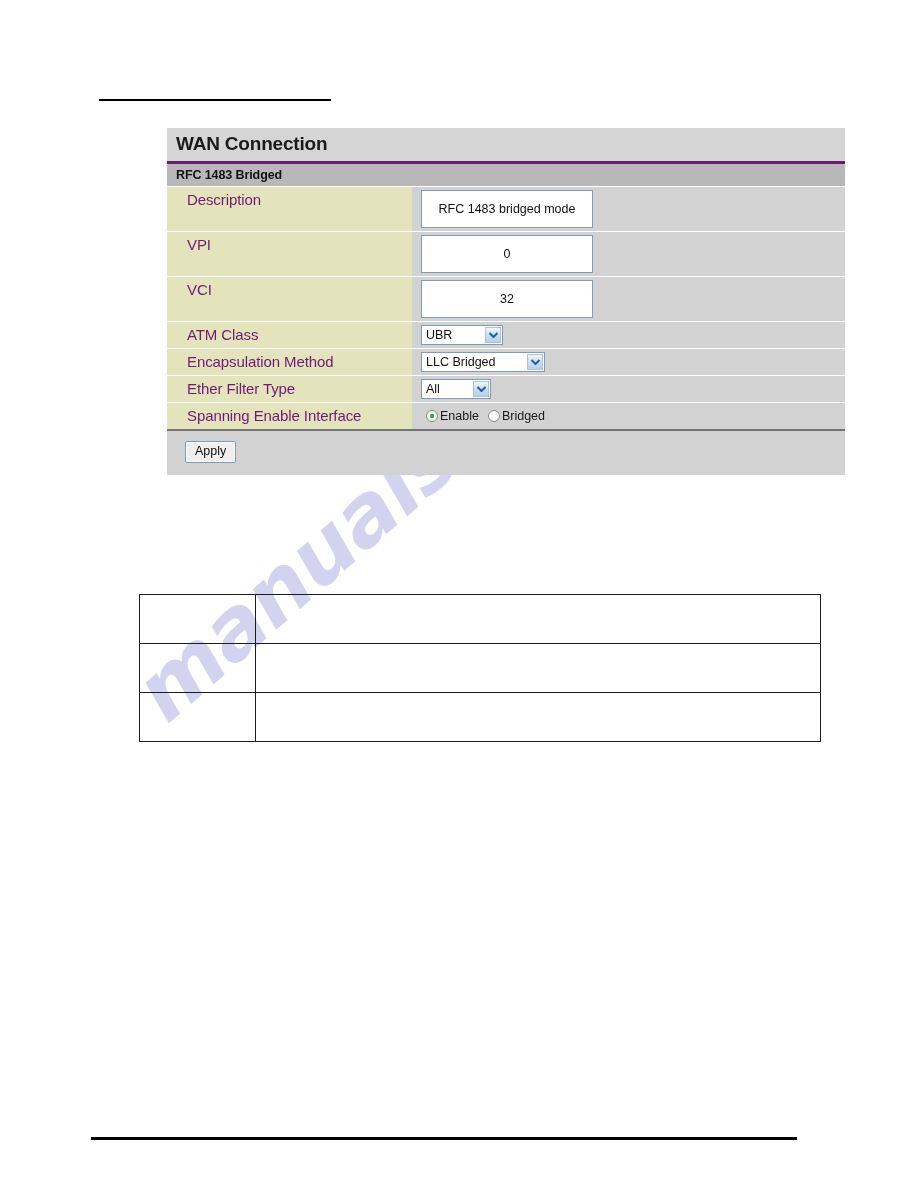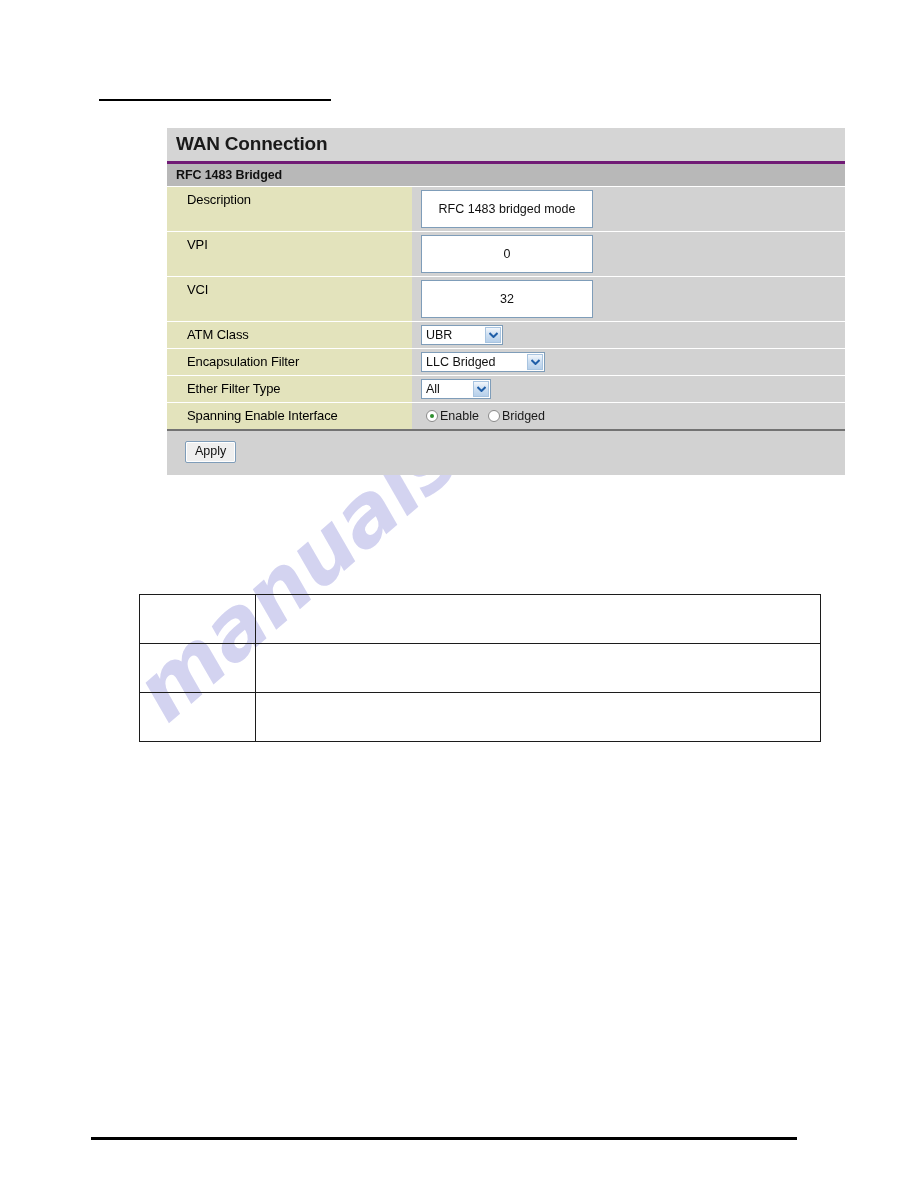--- a/index.html
+++ b/index.html
@@ -96,22 +96,22 @@
     align-items: stretch;
     border-top: 1px solid #ffffff;
     min-height: 25px;
   }
   .row-label {
     width: 245px;
     flex: 0 0 245px;
     background: #e3e3bc;
     padding: 5px 0 5px 20px;
     box-sizing: border-box;
-    color: #000000;
-    font-size: 13px;
+    color: #701a75;
+    font-size: 15px;
     line-height: 16px;
     letter-spacing: -0.1px;
   }
   .row-field {
     flex: 1 1 auto;
     background: #d2d2d2;
     padding: 3px 0 3px 9px;
     box-sizing: border-box;
     display: flex;
     align-items: center;
@@ -291,21 +291,21 @@
         <span class="sel-btn">
           <svg width="9" height="6" viewBox="0 0 9 6">
               <path d="M0.5 1 L4.5 5 L8.5 1" fill="none" stroke="#1f5ea8" stroke-width="2"></path>
             </svg>
         </span>
       </div>
     </div>
   </div>
 
   <div class="form-row">
-    <div class="row-label">Encapsulation Filter</div>
+    <div class="row-label">Encapsulation Method</div>
     <div class="row-field">
       <div class="sel sel-encap">
         <span class="sel-val">LLC Bridged</span>
         <span class="sel-btn">
           <svg width="9" height="6" viewBox="0 0 9 6">
               <path d="M0.5 1 L4.5 5 L8.5 1" fill="none" stroke="#1f5ea8" stroke-width="2"></path>
             </svg>
         </span>
       </div>
     </div>

